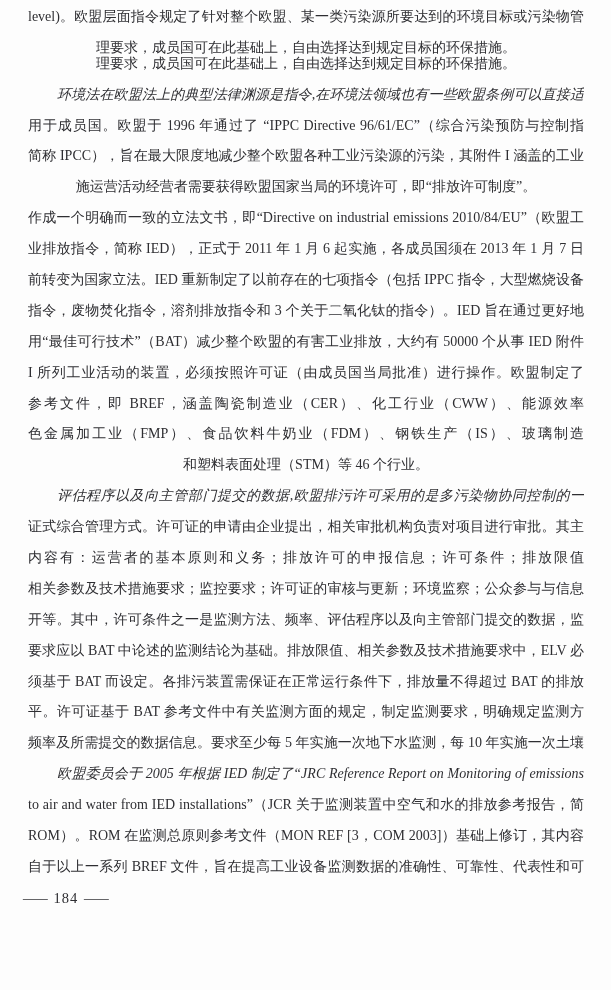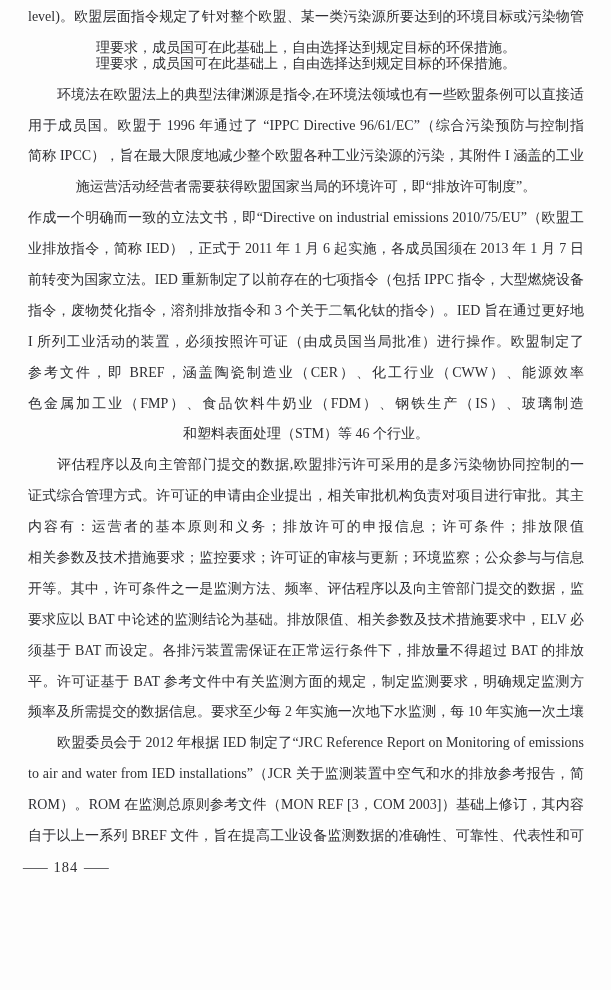--- a/index.html
+++ b/index.html
@@ -29,20 +29,21 @@
     overflow: hidden;
     white-space: normal;
     text-align: center;
   }
   .line.j {
     text-align: justify;
     text-align-last: justify;
   }
   .line.ind {
     padding-left: 29px;
+    font-style: italic;
   }
   .line.ghost {
     margin-top: -15px;
   }
   .footer {
     display: flex;
     align-items: center;
     gap: 11px;
     font-size: 14.5px;
     line-height: 30.9px;
@@ -68,42 +69,43 @@
         <div class="line">理要求，成员国可在此基础上，自由选择达到规定目标的环保措施。</div>
         <div class="line ghost">理要求，成员国可在此基础上，自由选择达到规定目标的环保措施。</div>
       </div>
       <div class="para">
         <div class="line j ind">环境法在欧盟法上的典型法律渊源是指令,在环境法领域也有一些欧盟条例可以直接适</div>
         <div class="line j">用于成员国。欧盟于 1996 年通过了 “IPPC Directive 96/61/EC”（综合污染预防与控制指令，</div>
         <div class="line j">简称 IPCC），旨在最大限度地减少整个欧盟各种工业污染源的污染，其附件 I 涵盖的工业设</div>
         <div class="line">施运营活动经营者需要获得欧盟国家当局的环境许可，即“排放许可制度”。</div>
       </div>
       <div class="para">
-        <div class="line j">作成一个明确而一致的立法文书，即“Directive on industrial emissions 2010/75/EU”（欧盟工</div>
+        <div class="line j">作成一个明确而一致的立法文书，即“Directive on industrial emissions 2010/84/EU”（欧盟工</div>
         <div class="line j">业排放指令，简称 IED），正式于 2011 年 1 月 6 起实施，各成员国须在 2013 年 1 月 7 日之</div>
         <div class="line j">前转变为国家立法。IED 重新制定了以前存在的七项指令（包括 IPPC 指令，大型燃烧设备</div>
         <div class="line j">指令，废物焚化指令，溶剂排放指令和 3 个关于二氧化钛的指令）。IED 旨在通过更好地应</div>
+        <div class="line j">用“最佳可行技术”（BAT）减少整个欧盟的有害工业排放，大约有 50000 个从事 IED 附件</div>
         <div class="line j">I 所列工业活动的装置，必须按照许可证（由成员国当局批准）进行操作。欧盟制定了 BAT</div>
         <div class="line j">参考文件，即 BREF，涵盖陶瓷制造业（CER）、化工行业（CWW）、能源效率（ENE）、黑</div>
         <div class="line j">色金属加工业（FMP）、食品饮料牛奶业（FDM）、钢铁生产（IS）、玻璃制造（GLS）、金属</div>
         <div class="line">和塑料表面处理（STM）等 46 个行业。</div>
       </div>
       <div class="para">
         <div class="line j ind">评估程序以及向主管部门提交的数据,欧盟排污许可采用的是多污染物协同控制的一</div>
         <div class="line j">证式综合管理方式。许可证的申请由企业提出，相关审批机构负责对项目进行审批。其主要</div>
         <div class="line j">内容有：运营者的基本原则和义务；排放许可的申报信息；许可条件；排放限值（ELV）、</div>
         <div class="line j">相关参数及技术措施要求；监控要求；许可证的审核与更新；环境监察；公众参与与信息公</div>
         <div class="line j">开等。其中，许可条件之一是监测方法、频率、评估程序以及向主管部门提交的数据，监测</div>
         <div class="line j">要求应以 BAT 中论述的监测结论为基础。排放限值、相关参数及技术措施要求中，ELV 必</div>
         <div class="line j">须基于 BAT 而设定。各排污装置需保证在正常运行条件下，排放量不得超过 BAT 的排放水</div>
         <div class="line j">平。许可证基于 BAT 参考文件中有关监测方面的规定，制定监测要求，明确规定监测方法、</div>
-        <div class="line j">频率及所需提交的数据信息。要求至少每 2 年实施一次地下水监测，每 10 年实施一次土壤</div>
+        <div class="line j">频率及所需提交的数据信息。要求至少每 5 年实施一次地下水监测，每 10 年实施一次土壤</div>
       </div>
       <div class="para">
-        <div class="line j ind">欧盟委员会于 2012 年根据 IED 制定了“JRC Reference Report on Monitoring of emissions</div>
+        <div class="line j ind">欧盟委员会于 2005 年根据 IED 制定了“JRC Reference Report on Monitoring of emissions</div>
         <div class="line j">to air and water from IED installations”（JCR 关于监测装置中空气和水的排放参考报告，简称</div>
         <div class="line j">ROM）。ROM 在监测总原则参考文件（MON REF [3，COM 2003]）基础上修订，其内容来</div>
         <div class="line j">自于以上一系列 BREF 文件，旨在提高工业设备监测数据的准确性、可靠性、代表性和可比</div>
       </div>
     </div>
   <div class="footer">
     <span class="dash">—</span>
     <span class="num">184</span>
     <span class="dash">—</span>
   </div>

